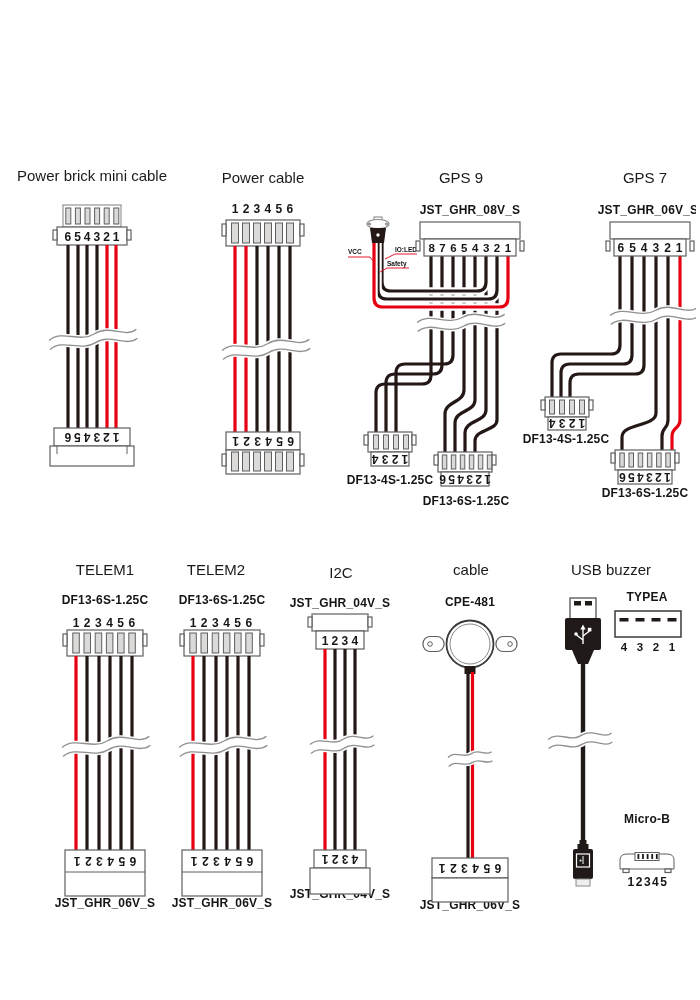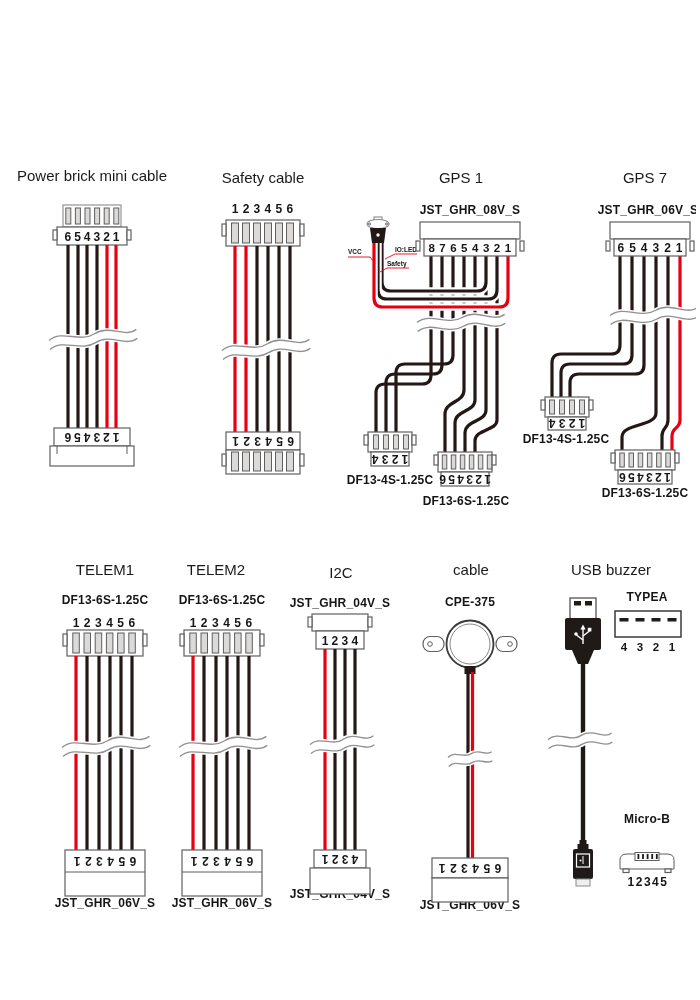--- a/index.html
+++ b/index.html
@@ -26,41 +26,41 @@
   .brk .m{stroke:#ffffff;stroke-width:13;fill:none;}
   .brk .l{stroke:#909090;stroke-width:1.3;fill:none;}
   .thin{stroke:#5f5f5f;stroke-width:1;fill:none;}
 </style>
 </head>
 <body>
 
 <div class="canvas">
 
   <div class="t" style="left:92px;top:167px">Power brick mini cable</div>
-  <div class="t" style="left:263px;top:169px">Safety cable</div>
-  <div class="t" style="left:461px;top:169px">GPS 1</div>
+  <div class="t" style="left:263px;top:169px">Power cable</div>
+  <div class="t" style="left:461px;top:169px">GPS 9</div>
   <div class="t" style="left:645px;top:169px">GPS 7</div>
 
   <div class="cl" style="left:470px;top:203px">JST_GHR_08V_S</div>
   <div class="cl" style="left:648px;top:203px">JST_GHR_06V_S</div>
   <div class="cl" style="left:390px;top:473px">DF13-4S-1.25C</div>
   <div class="cl" style="left:466px;top:494px">DF13-6S-1.25C</div>
   <div class="cl" style="left:566px;top:432px">DF13-4S-1.25C</div>
   <div class="cl" style="left:645px;top:486px">DF13-6S-1.25C</div>
 
   <div class="t" style="left:105px;top:561px">TELEM1</div>
   <div class="t" style="left:216px;top:561px">TELEM2</div>
   <div class="t" style="left:341px;top:564px">I2C</div>
   <div class="t" style="left:471px;top:561px">cable</div>
   <div class="t" style="left:611px;top:561px">USB buzzer</div>
 
   <div class="cl" style="left:105px;top:593px">DF13-6S-1.25C</div>
   <div class="cl" style="left:222px;top:593px">DF13-6S-1.25C</div>
   <div class="cl" style="left:340px;top:596px">JST_GHR_04V_S</div>
-  <div class="cl" style="left:470px;top:595px">CPE-375</div>
+  <div class="cl" style="left:470px;top:595px">CPE-481</div>
   <div class="cl" style="left:647px;top:590px">TYPEA</div>
 
   <div class="cl" style="left:105px;top:896px">JST_GHR_06V_S</div>
   <div class="cl" style="left:222px;top:896px">JST_GHR_06V_S</div>
   <div class="cl" style="left:340px;top:887px">JST_GHR_04V_S</div>
   <div class="cl" style="left:470px;top:898px">JST_GHR_06V_S</div>
   <div class="cl" style="left:647px;top:812px">Micro-B</div>
 
   <svg style="left:37px;top:193px" width="110" height="290" viewBox="0 0 110 290">
     <g>

